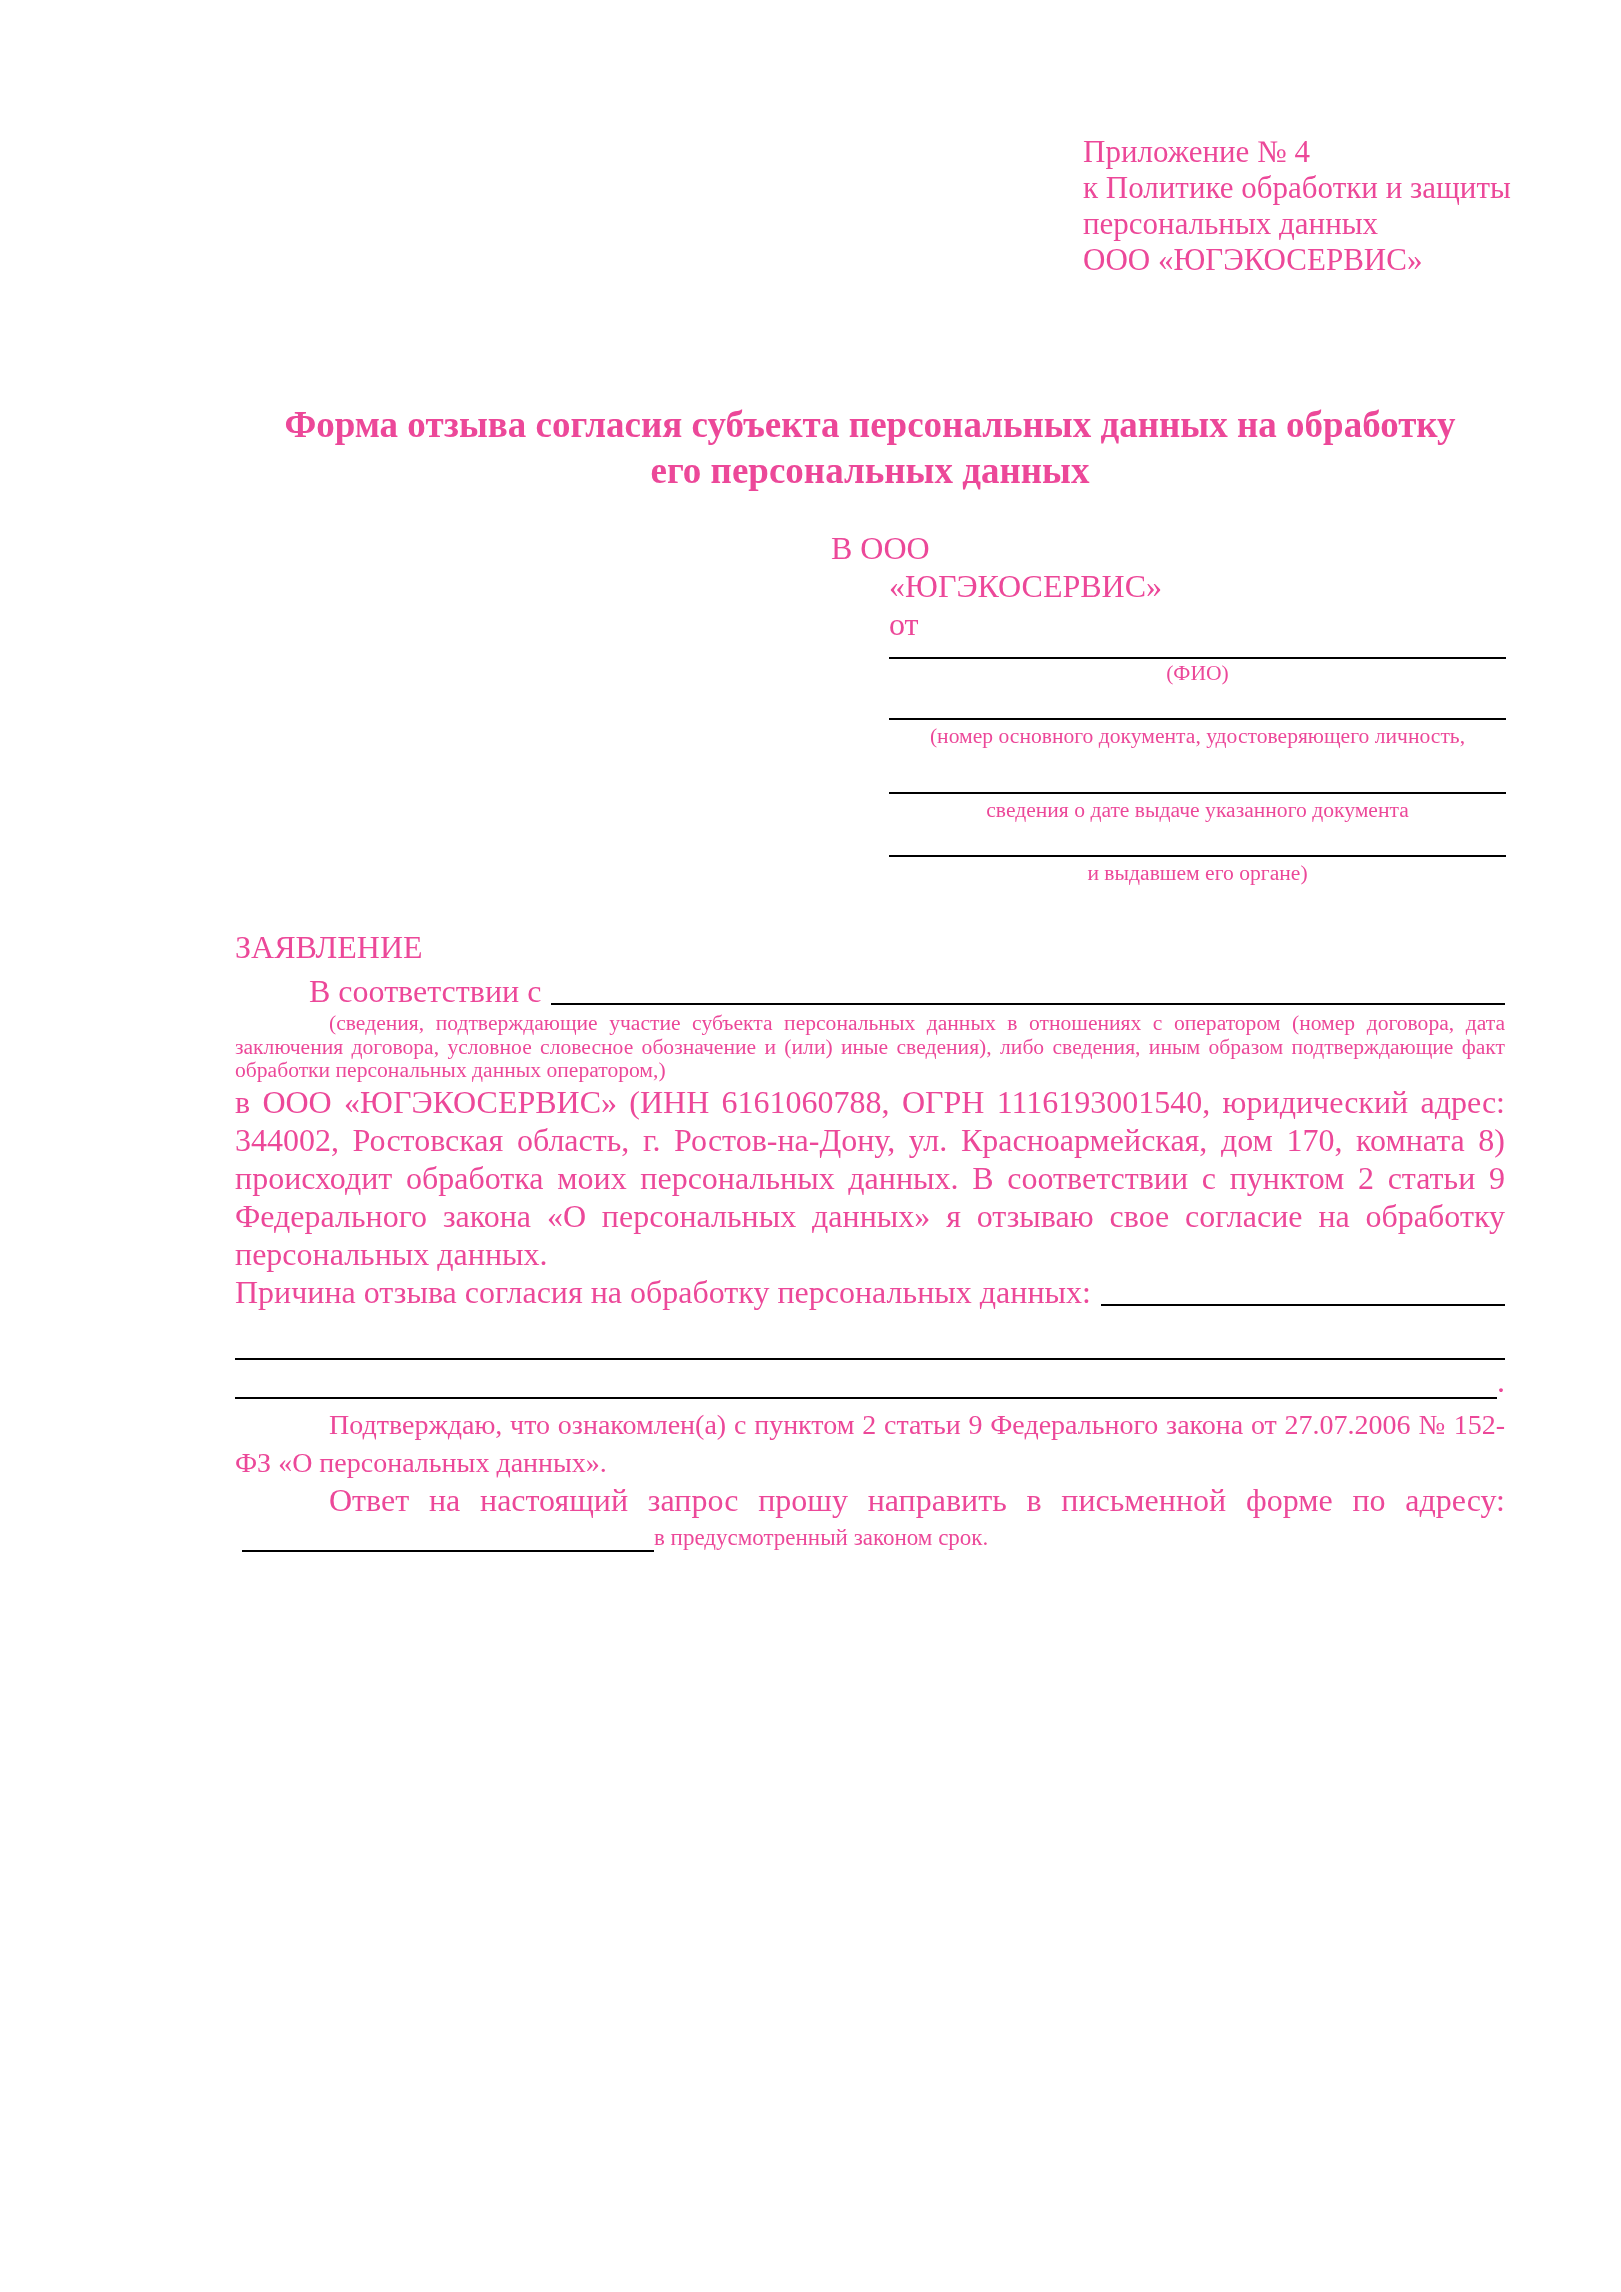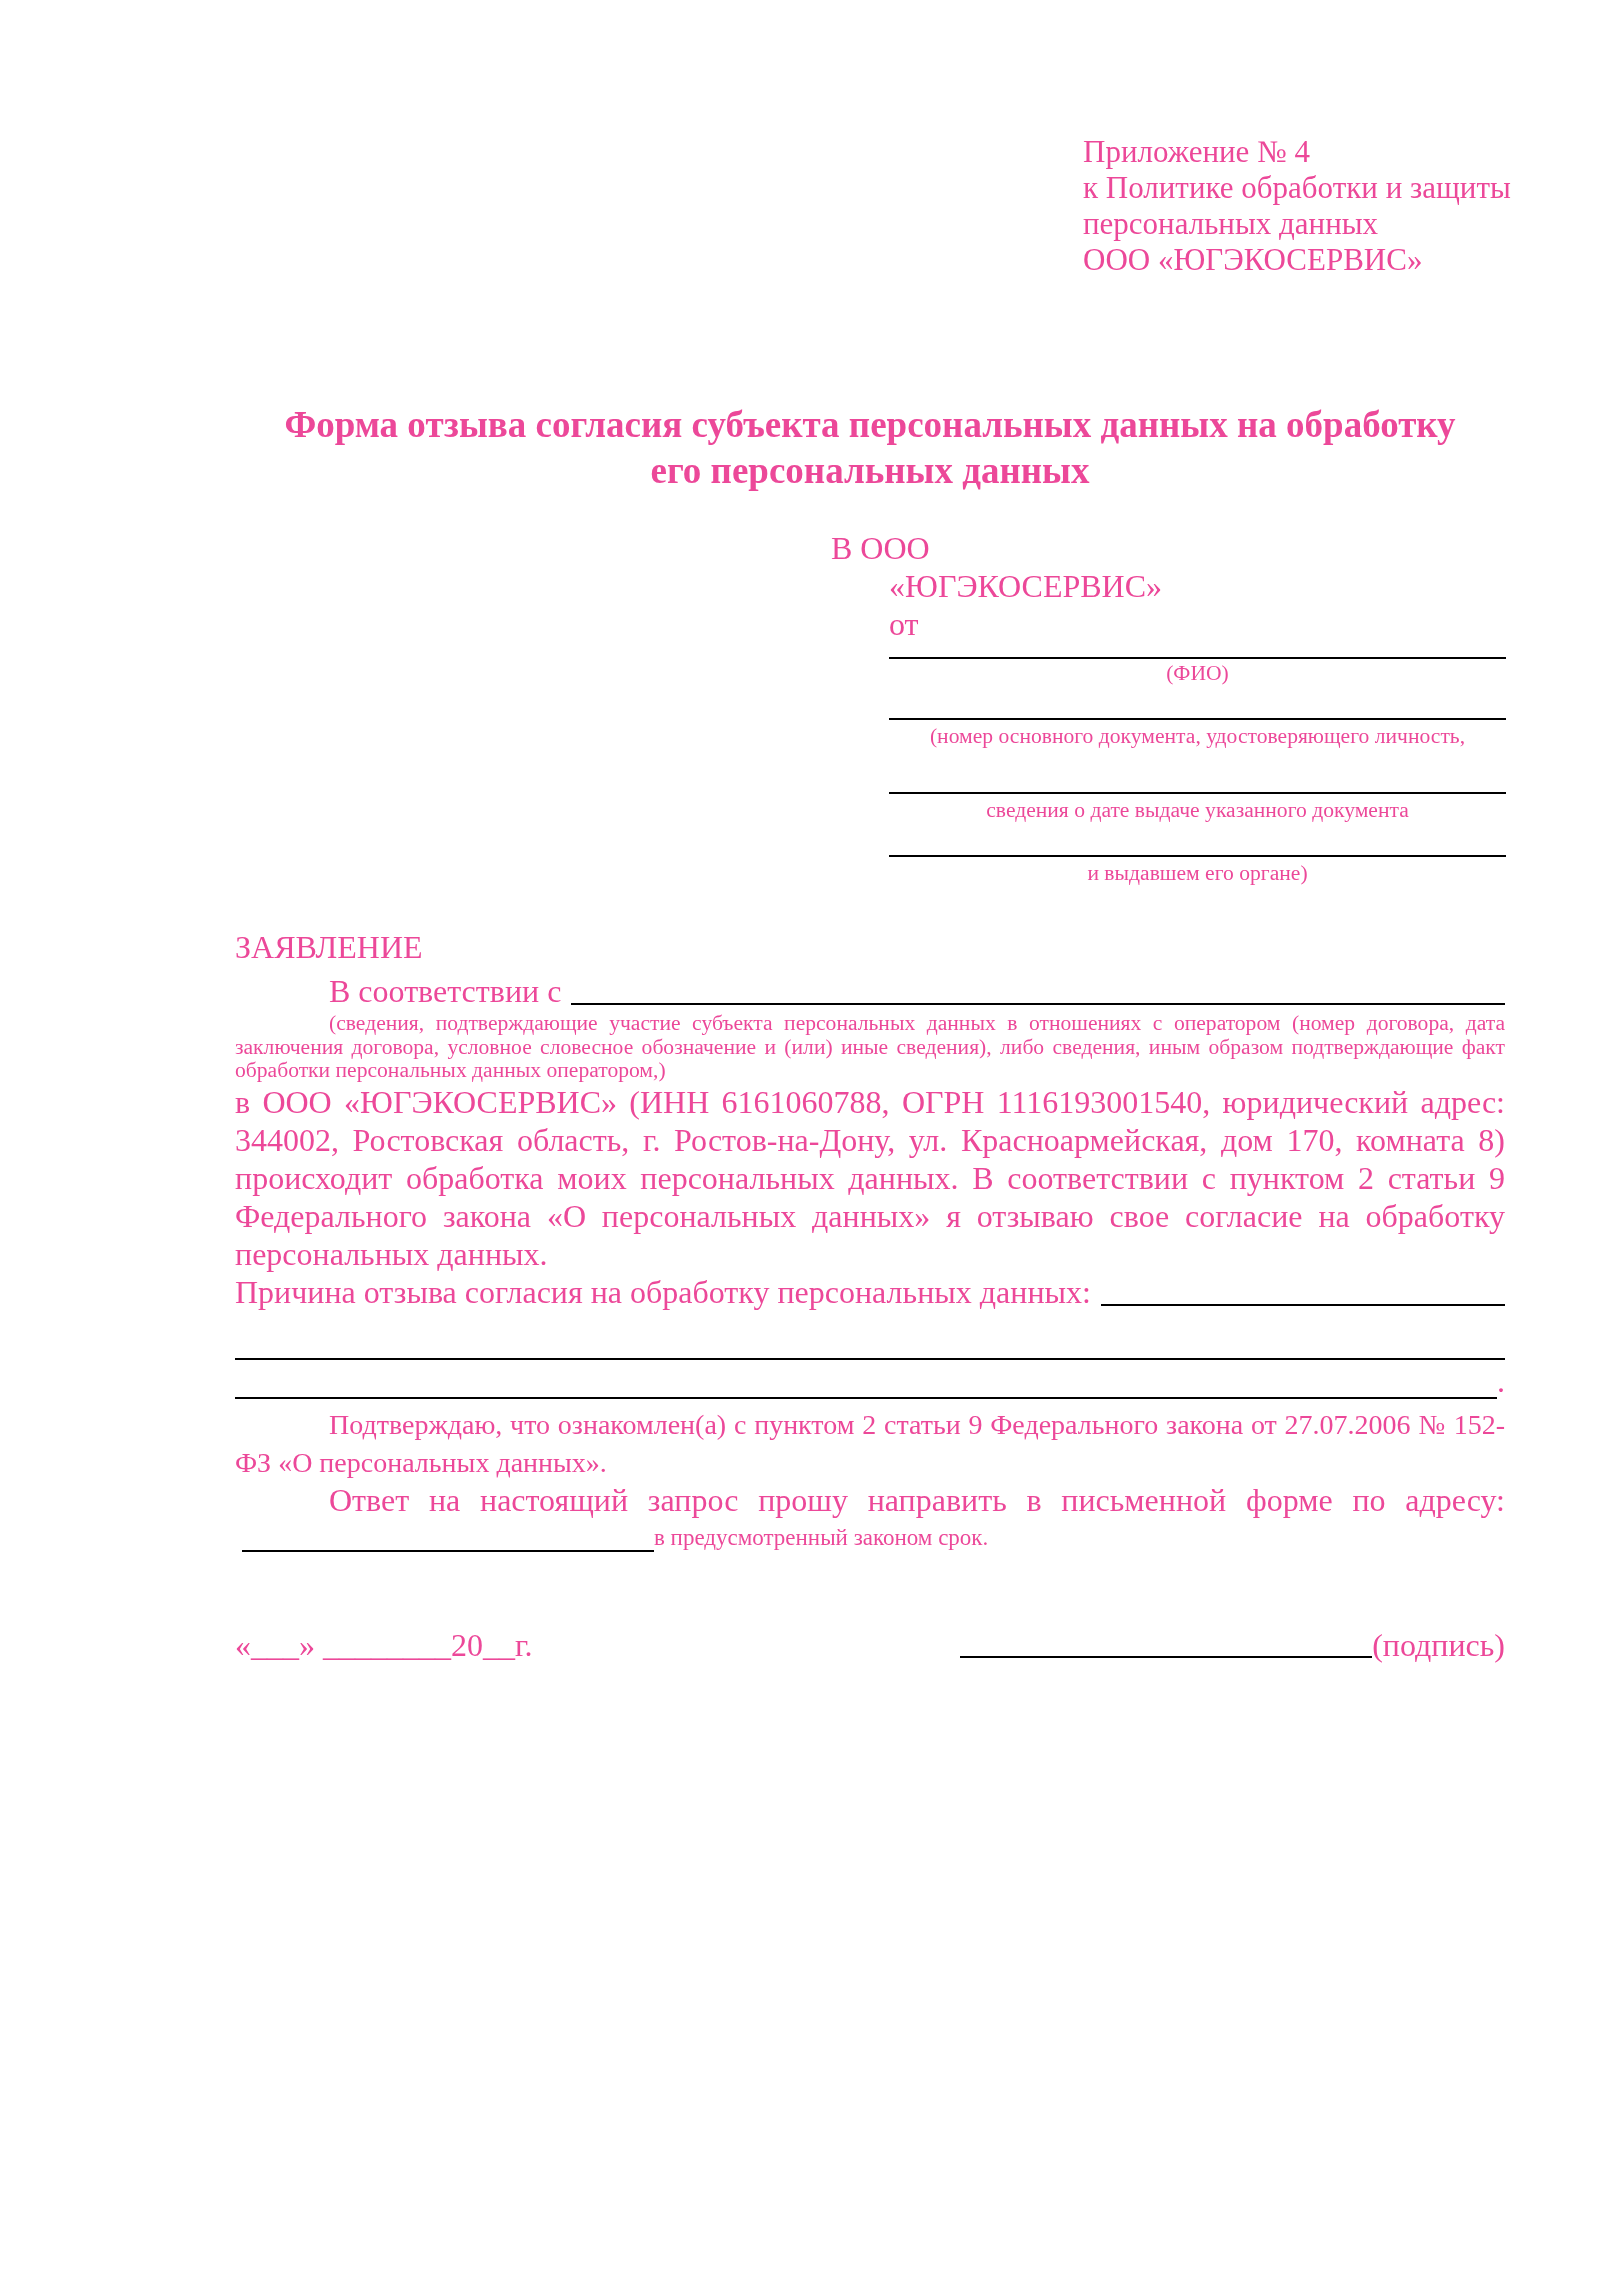--- a/index.html
+++ b/index.html
@@ -21,21 +21,21 @@
   .uline{left:889px;width:617px;height:0;border-top:2.9px solid #000;}
   .ucap{left:889px;width:617px;text-align:center;font-size:21.6px;line-height:23.5px;}
   .u1{top:657px;} .c1{top:662px;}
   .u2{top:718px;} .c2{top:725px;}
   .u3{top:792px;} .c3{top:799px;}
   .u4{top:855px;} .c4{top:862px;}
 
   .statement-heading{left:235px;top:928px;width:1270px;text-align:left;font-size:32px;line-height:38px;}
 
   .intro-row{left:235px;top:972px;width:1270px;display:flex;font-size:32px;line-height:38px;}
-  .intro-row .pre{margin-left:94px;white-space:nowrap;}
+  .intro-row .pre{margin-left:74px;white-space:nowrap;}
   .fill{flex:1;border-bottom:2px solid #000;margin-bottom:4.9px;margin-left:9.8px;}
 
   .note-para{left:235px;top:1012px;width:1270px;font-size:21.6px;line-height:23.5px;text-align:justify;text-indent:94px;}
 
   .body-para{left:235px;top:1083px;width:1270px;font-size:32px;line-height:38px;text-align:justify;}
 
   .reason-row{left:235px;top:1273px;width:1270px;display:flex;font-size:32px;line-height:38px;}
   .reason-row .pre{white-space:nowrap;}
 
   .bline1{left:235px;top:1358px;width:1270px;height:0;border-top:2.9px solid #000;}
@@ -113,22 +113,15 @@
 
   <div class="abs confirm-para">Подтверждаю, что ознакомлен(а) с пунктом 2 статьи 9 Федерального закона от 27.07.2006 № 152-ФЗ «О персональных данных».</div>
 
   <div class="abs reply-para">Ответ на настоящий запрос прошу направить в письменной форме по адресу:</div>
 
   <div class="abs reply2-row">
     <span class="lead-line"></span>
     <span class="suffix">в предусмотренный законом срок.</span>
   </div>
 
-  <div class="abs footer-row">
-    <span>«___» ________20__г.</span>
-    <span class="sig-group">
-      <span class="sig-line"></span>
-      <span>(подпись)</span>
-    </span>
-  </div>
 
 </div>
 
 
 </body></html>

